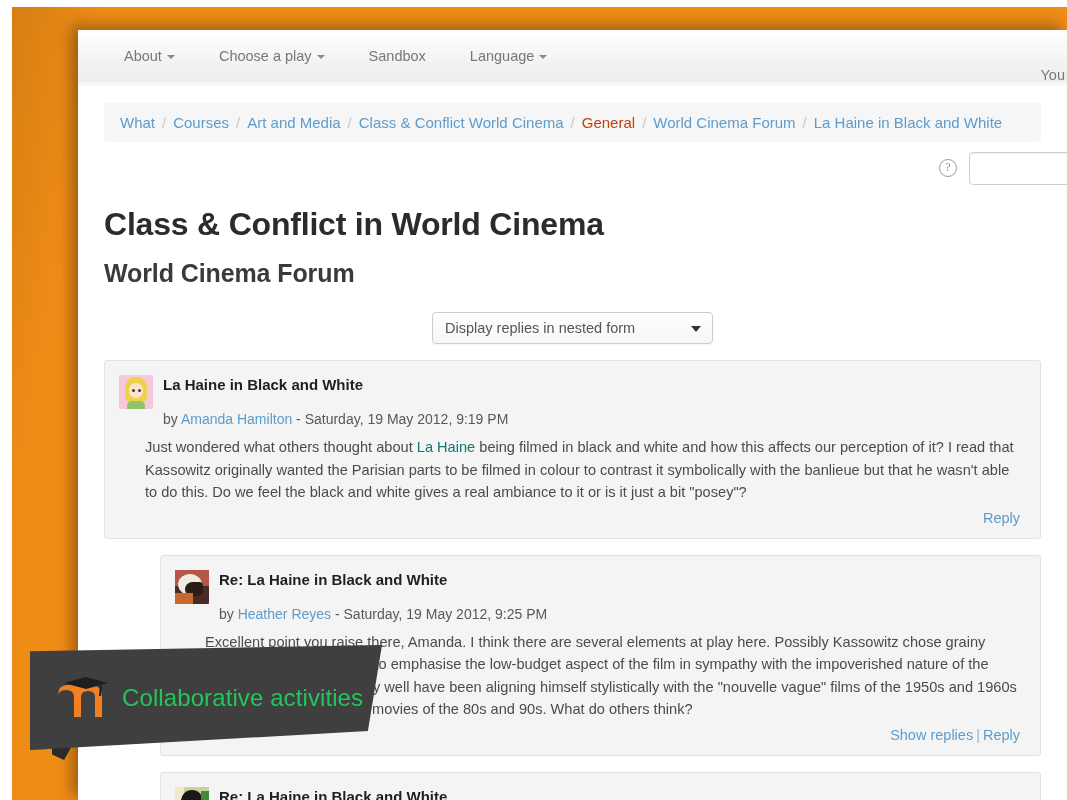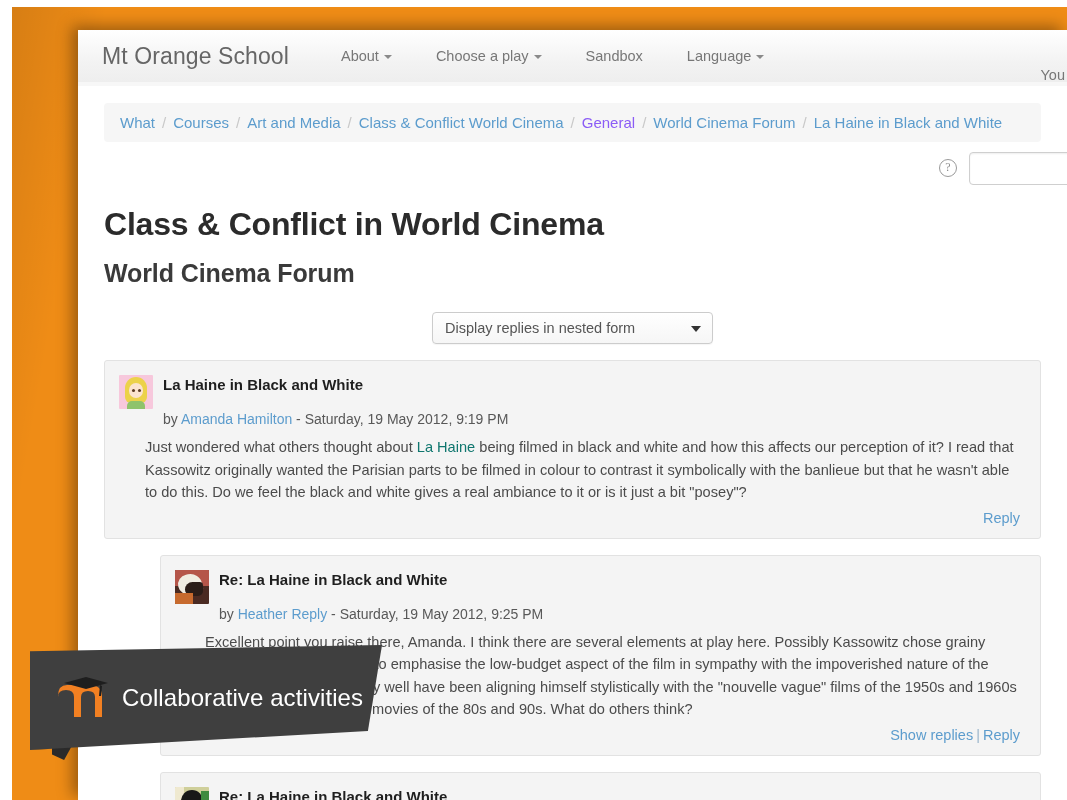--- a/index.html
+++ b/index.html
@@ -128,21 +128,21 @@
   }
   #breadcrumb a {
     color: #5c9ccd;
     text-decoration: none;
     cursor: pointer;
   }
   #breadcrumb .sep {
     color: #c8c8c8;
     padding: 0 7px;
   }
-  #breadcrumb .crumb-static { color: #8b5cf6; }
+  #breadcrumb .crumb-static { color: #c2410c; }
 
   
   #tool-row {
     position: relative;
     height: 56px;
   }
   #help-icon {
     position: absolute;
     right: 110px;
     top: 17px;
@@ -358,21 +358,21 @@
     padding-left: 26px;
   }
   #moodle-logo {
     position: relative;
     width: 54px;
     height: 42px;
     flex: 0 0 54px;
     margin-right: 12px;
   }
   #banner-label {
-    color: #ffffff;
+    color: #22c55e;
     font-size: 24px;
     letter-spacing: 0.1px;
     white-space: nowrap;
   }
   
   #moodle-banner-tail {
     position: absolute;
     left: 52px;
     top: 742px;
     width: 22px;
@@ -386,21 +386,20 @@
 
 <div id="slide-frame">
   <div id="slide-frame-inner-shade"></div>
 </div>
 <div id="outer-white-left"></div>
 <div id="outer-white-top"></div>
 
 <div id="browser">
 
   <div id="navbar">
-    <div class="brand">Mt Orange School</div>
     <div class="nav-items">
       <div class="nav-item">
         <span>About</span><span class="caret"></span>
       </div>
       <div class="nav-item">
         <span>Choose a play</span><span class="caret"></span>
       </div>
       <div class="nav-item">
         <span>Sandbox</span>
       </div>
@@ -466,21 +465,21 @@
         <div class="post-head">
           <div class="avatar av-heather">
             <div class="tone1"></div>
             <div class="tone2"></div>
             <div class="tone3"></div>
             <div class="tone4"></div>
           </div>
           <div class="post-headtext">
             <div class="post-subject">Re: La Haine in Black and White</div>
             <div class="post-byline"><span>by</span>
-              <a>Heather Reply</a>
+              <a>Heather Reyes</a>
               <span>-</span>
               <span>Saturday, 19 May 2012, 9:25 PM</span>
             </div>
           </div>
         </div>
         <div class="post-body">Excellent point you raise there, Amanda. I think there are several elements at play here. Possibly Kassowitz chose grainy black and white film stock to emphasise the low-budget aspect of the film in sympathy with the impoverished nature of the three protagonists. He may well have been aligning himself stylistically with the "nouvelle vague" films of the 1950s and 1960s as well as the low budget movies of the 80s and 90s. What do others think?</div>
         <div class="post-links">
           <a>Show replies</a><span class="pipe">|</span><a>Reply</a>
         </div>
       </div>

